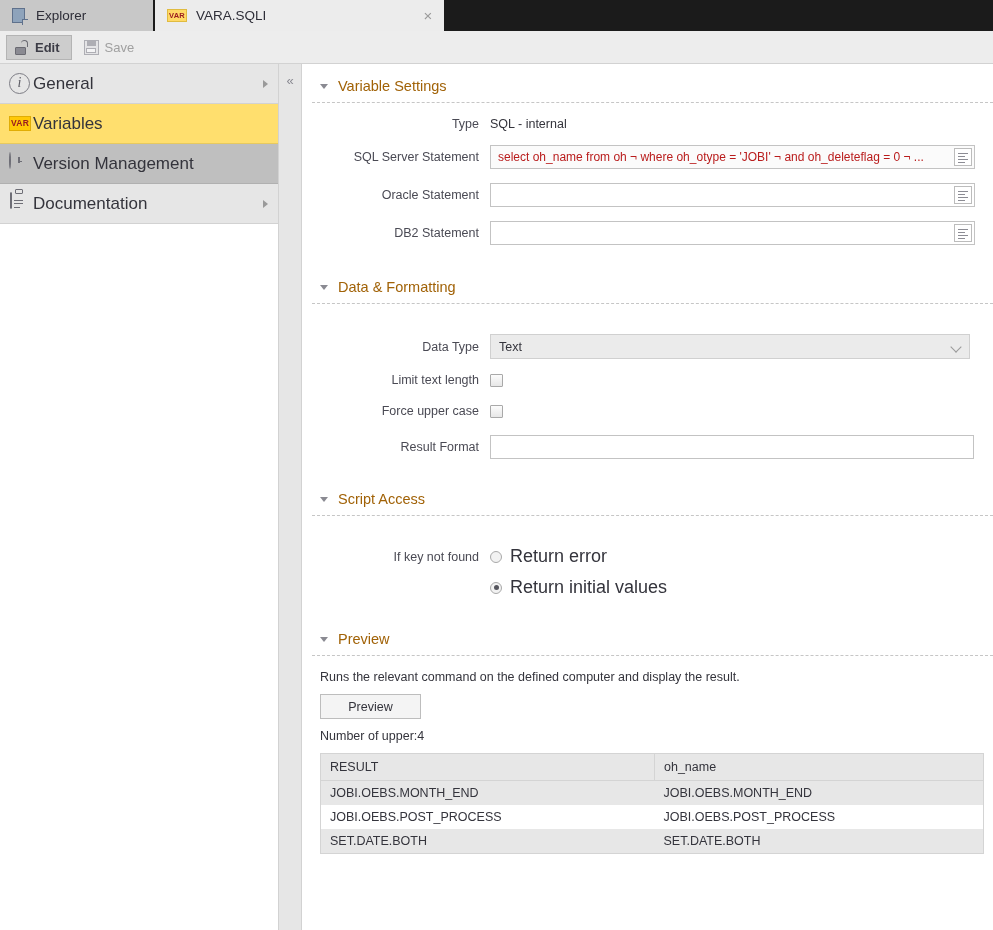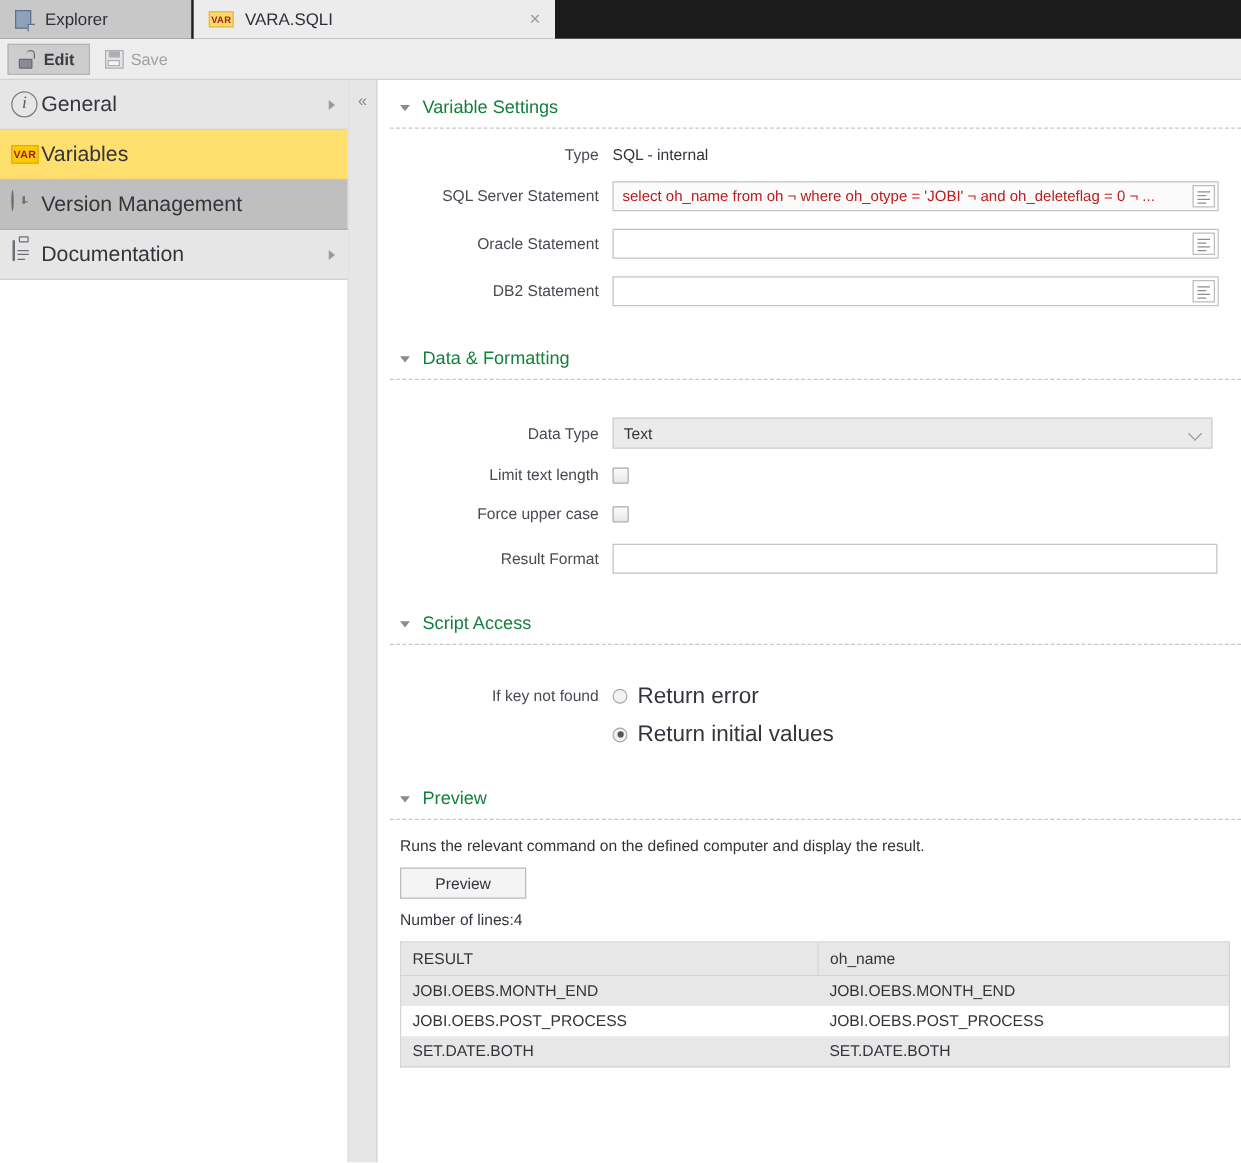--- a/index.html
+++ b/index.html
@@ -290,21 +290,21 @@
   .tri {
     width: 0; height: 0;
     border-top: 5px solid #8a8a92;
     border-left: 4.5px solid transparent;
     border-right: 4.5px solid transparent;
     margin-right: 10px;
     cursor: pointer;
   }
   .section-title {
     font-size: 14.5px;
-    color: #15803d;
+    color: #a16207;
   }
   .divider {
     border-top: 1px dashed #c6c6c6;
     margin: 8px 0 0 0;
   }
 
   .row {
     display: flex;
     align-items: center;
     margin-top: 14px;
@@ -643,21 +643,21 @@
     </div>
 
     <div class="section-head" style="padding-top:33px">
       <span class="tri"></span>
       <span class="section-title">Preview</span>
     </div>
     <div class="divider"></div>
 
     <div class="preview-desc">Runs the relevant command on the defined computer and display the result.</div>
     <div class="preview-btn">Preview</div>
-    <div class="lines-count">Number of lines:4</div>
+    <div class="lines-count">Number of upper:4</div>
 
     <table class="rtable">
       <thead>
         <tr>
           <th style="width:334px">RESULT</th>
           <th style="border-right:none">oh_name</th>
         </tr>
       </thead>
       <tbody>
         <tr class="alt">

